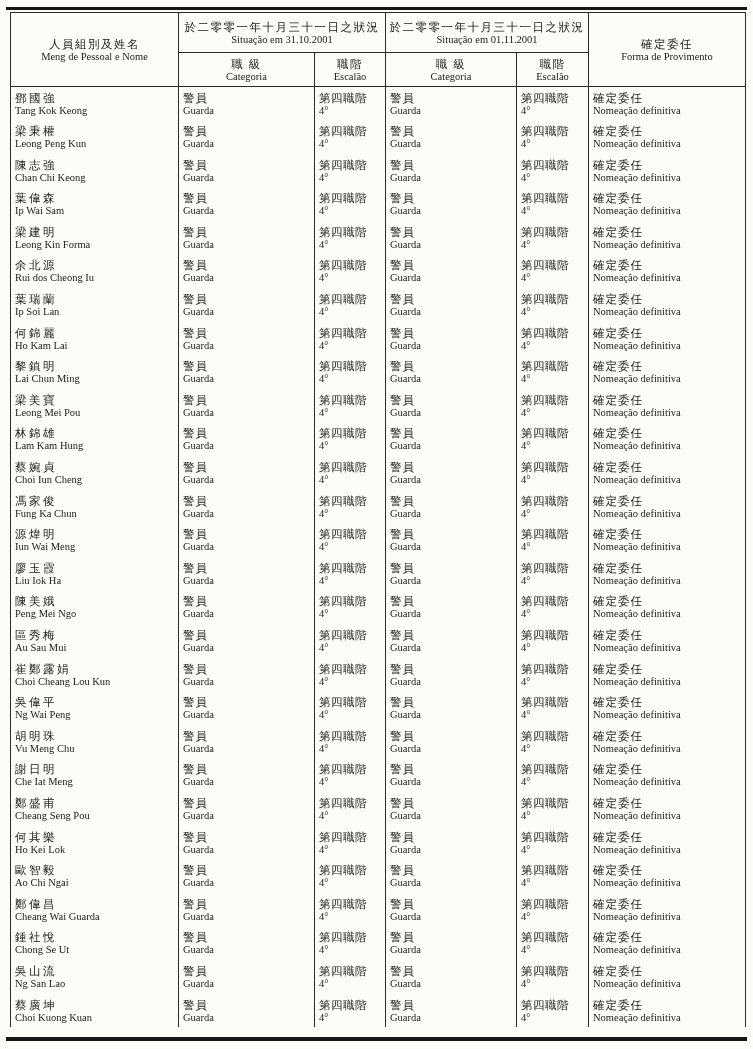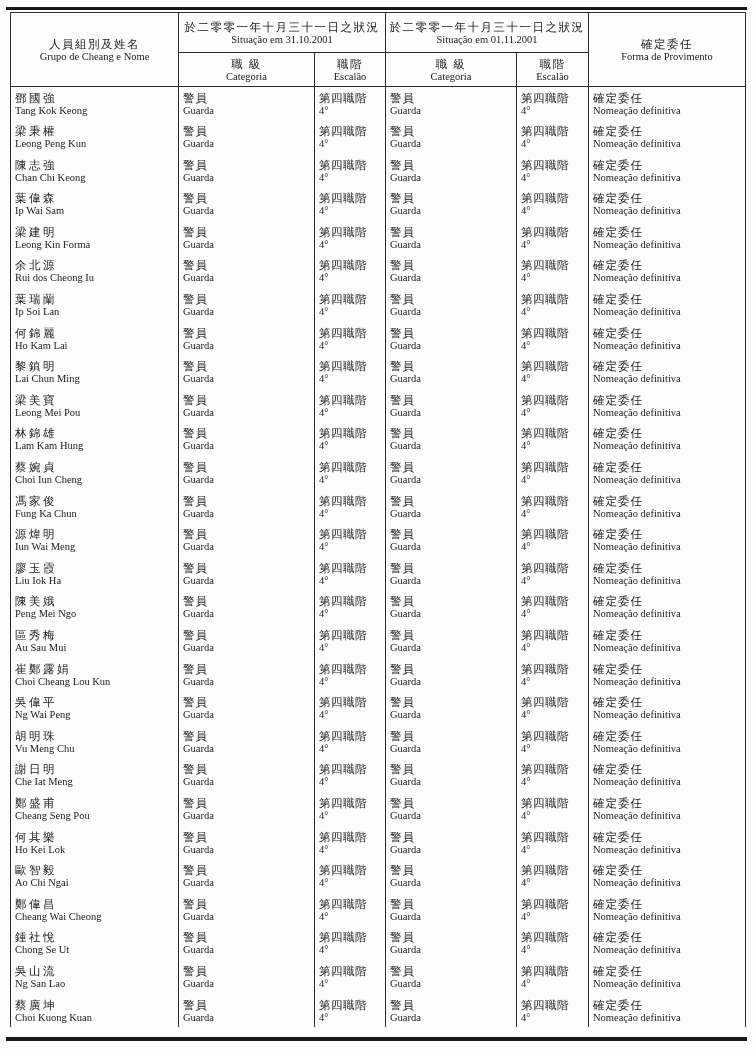--- a/index.html
+++ b/index.html
@@ -79,21 +79,21 @@
       <col style="width:136px">
       <col style="width:71px">
       <col style="width:131px">
       <col style="width:72px">
       <col style="width:157px">
     </colgroup>
     <thead>
       <tr class="h1">
         <th rowspan="2">
           <div class="zh">人員組別及姓名</div>
-          <div class="pt">Grupo de Cheang e Nome</div>
+          <div class="pt">Meng de Pessoal e Nome</div>
         </th>
         <th colspan="2">
           <div class="zh">於二零零一年十月三十一日之狀況</div>
           <div class="pt">Situação em 31.10.2001</div>
         </th>
         <th colspan="2">
           <div class="zh">於二零零一年十月三十一日之狀況</div>
           <div class="pt">Situação em 01.11.2001</div>
         </th>
         <th rowspan="2">
@@ -765,21 +765,21 @@
     </td>
     <td class="c-forma">
       <div class="zh">確定委任</div>
       <div class="pt">Nomeação definitiva</div>
     </td>
   </tr>
 
   <tr class="person-row">
     <td class="c-name">
       <div class="zh">鄭偉昌</div>
-      <div class="pt">Cheang Wai Cheong</div>
+      <div class="pt">Cheang Wai Guarda</div>
     </td>
     <td class="c-cat">
       <div class="zh">警員</div>
       <div class="pt">Guarda</div>
     </td>
     <td class="c-esc">
       <div class="zh">第四職階</div>
       <div class="pt">4°</div>
     </td>
     <td class="c-cat">

